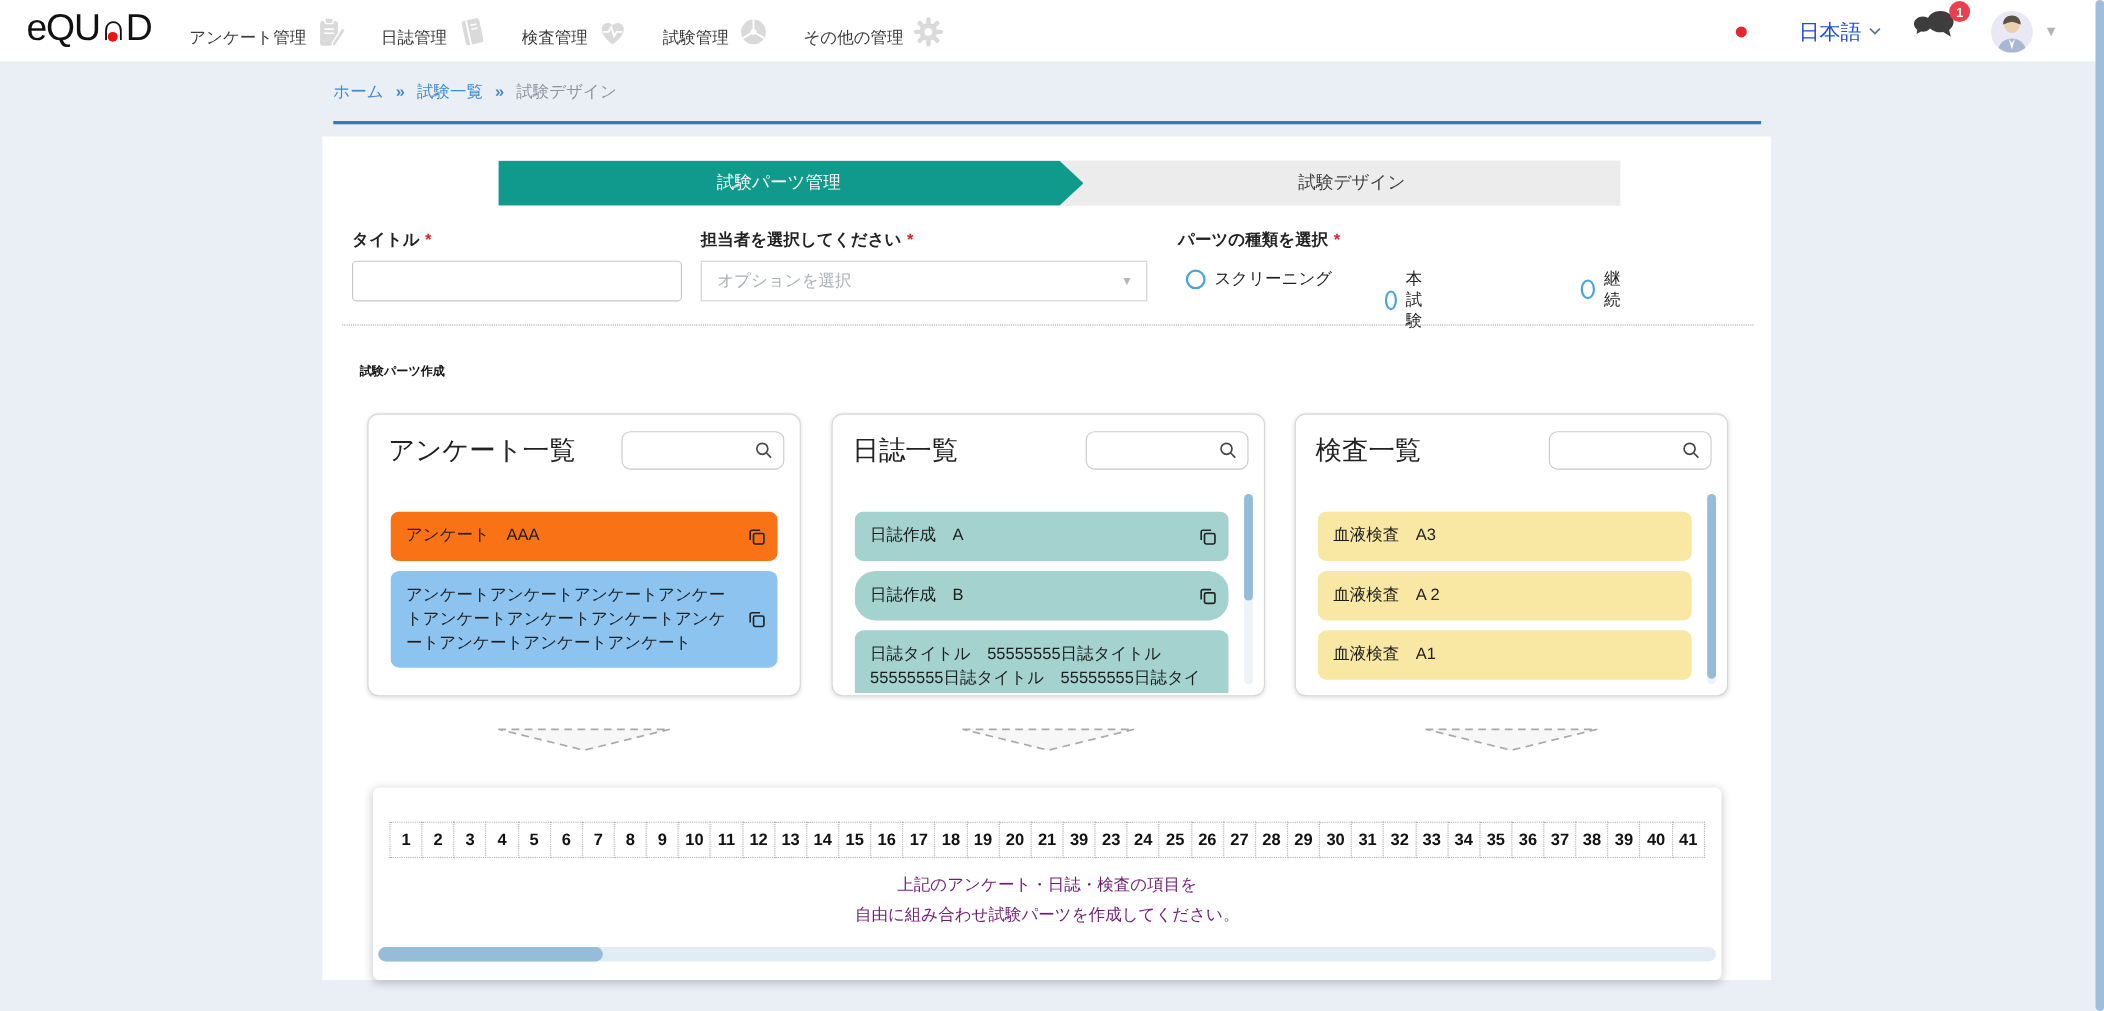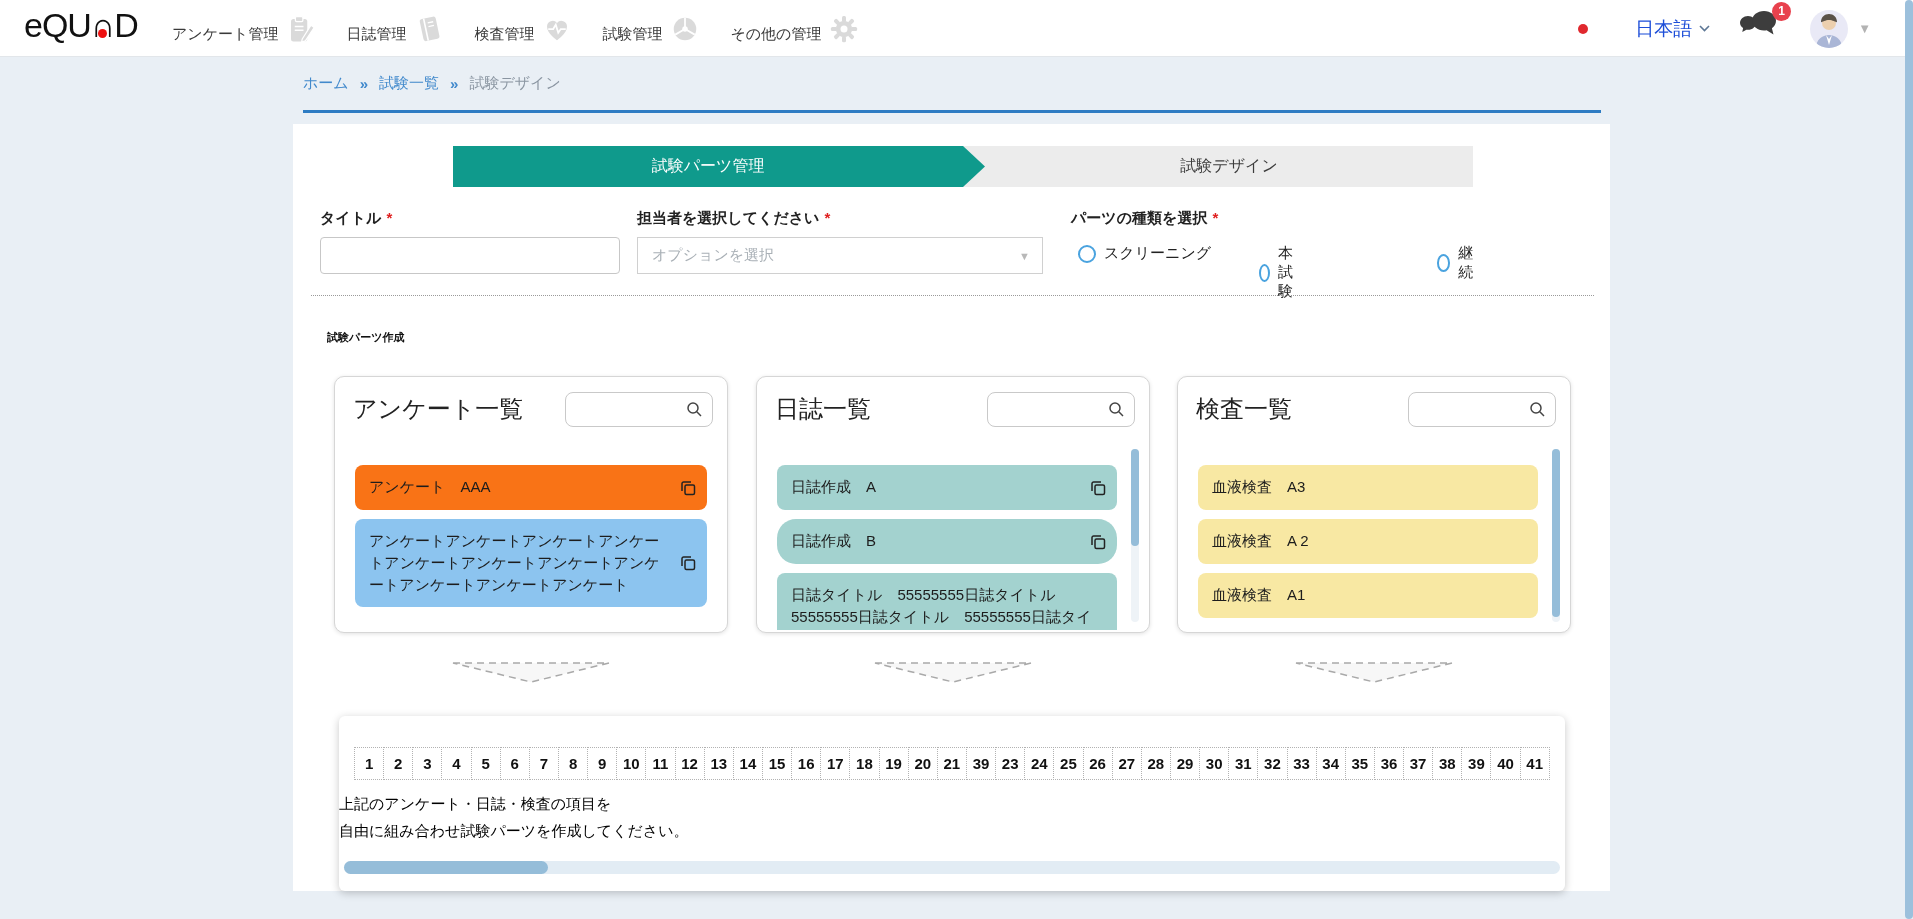--- a/index.html
+++ b/index.html
@@ -80,21 +80,21 @@
   .vthumb{position:absolute;left:0;top:0;width:8px;border-radius:4px;background:var(--thumb);}
 
   .chev{position:absolute;top:537px;width:160px;height:24px;}
 
   .bcard{position:absolute;left:46px;top:592px;width:1226px;height:175px;background:#fff;border-radius:6px;
          box-shadow:0 2px 9px rgba(0,0,0,.22);}
   .numrow{position:absolute;left:15px;right:15px;top:31px;display:flex;}
   .ncell{flex:1;height:33px;border:1px dotted #b2b2b2;margin-left:-1px;display:flex;align-items:center;justify-content:center;
          font-size:15px;font-weight:bold;color:#111;background:#fff;cursor:pointer;}
   .ncell:first-child{margin-left:0;}
-  .hint{position:absolute;left:0;width:100%;text-align:left;font-size:15px;color:#000000;}
+  .hint{position:absolute;left:0;width:100%;text-align:center;font-size:15px;color:#701a75;}
   .hint1{top:79px;} .hint2{top:106px;}
   .htrack{position:absolute;left:5px;right:5px;top:145px;height:13px;border-radius:7px;background:#e2ecf4;cursor:pointer;}
   .hthumb{position:absolute;left:0;top:0;width:204px;height:13px;border-radius:7px;background:var(--thumb);}
 
   .page-scrollbar{position:absolute;right:0;top:0;width:8px;height:100%;background:#9cc0dc;border-radius:4px;}
 </style>
 </head>
 <body>
 
 <div class="page">

